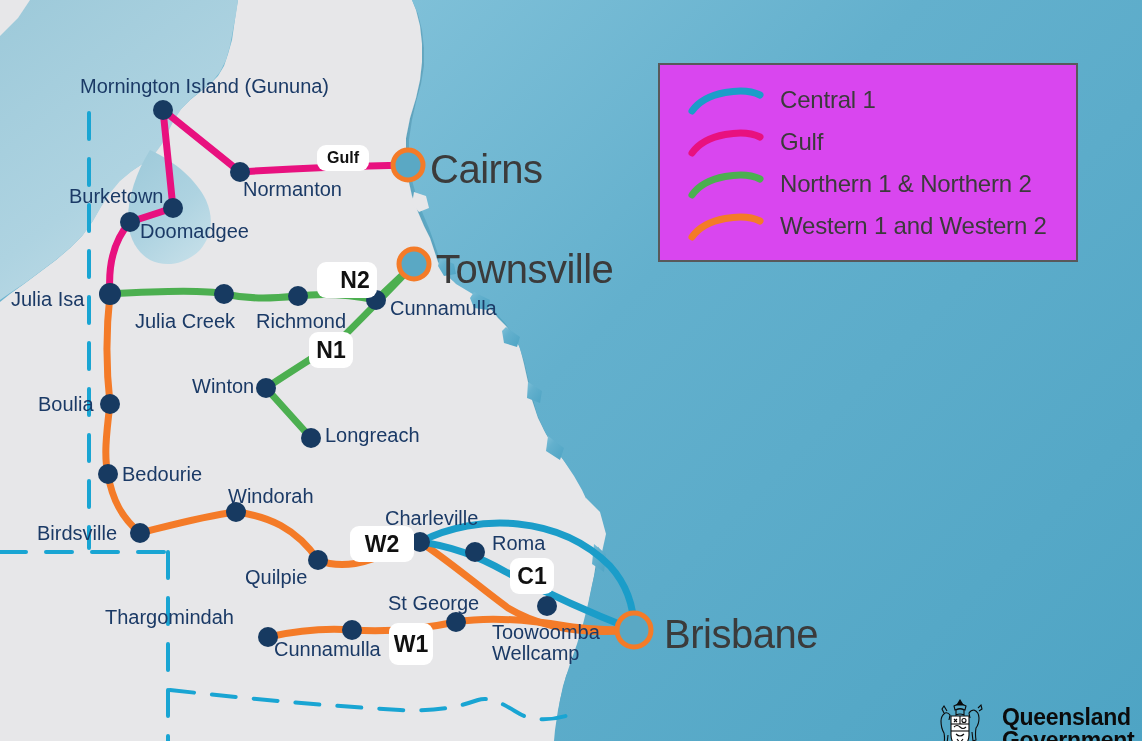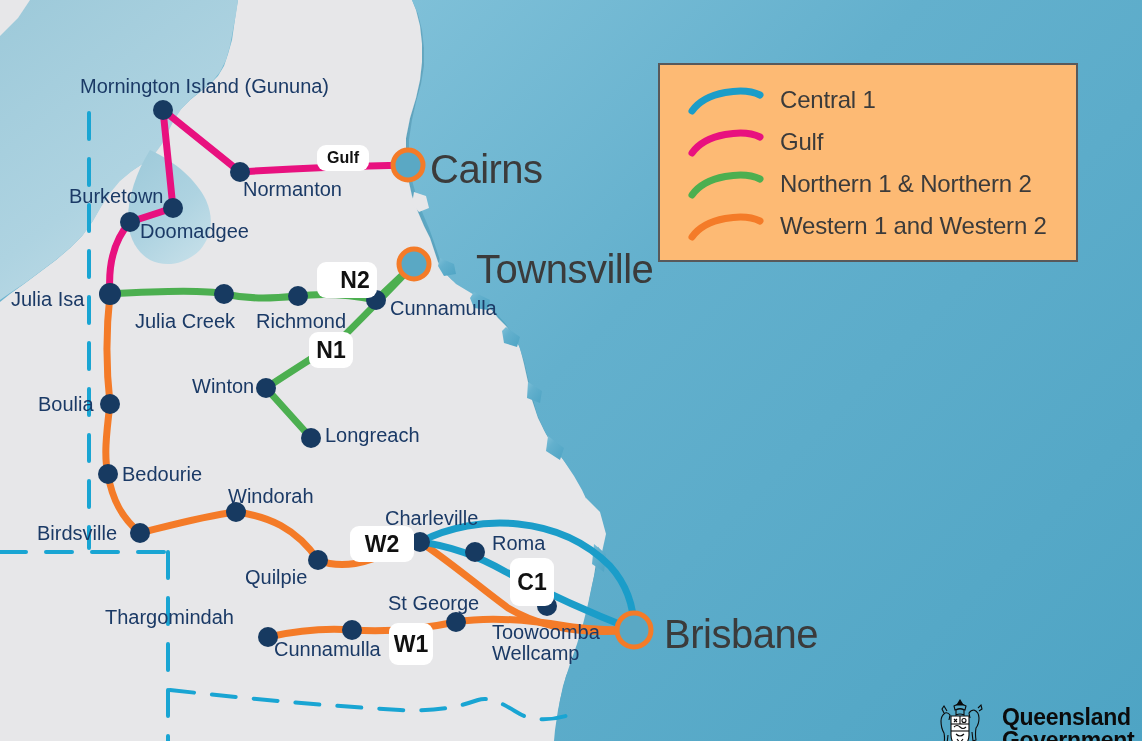--- a/index.html
+++ b/index.html
@@ -4,21 +4,21 @@
 <style>
   html,body{margin:0;padding:0;background:#ffffff;}
   #root{
     position:relative;width:1142px;height:741px;overflow:hidden;
     font-family:"Liberation Sans", sans-serif;
   }
   #map-svg{position:absolute;left:0;top:0;width:1142px;height:741px;}
 
   .legend-box{
     position:absolute;left:658px;top:63px;width:420px;height:199px;
-    background:#fdba74;border:2px solid #58595b;box-sizing:border-box;
+    background:#d946ef;border:2px solid #58595b;box-sizing:border-box;
     display:flex;flex-direction:column;justify-content:center;
     padding-left:28px;gap:4px;
   }
   .legend-row{display:flex;align-items:center;height:38px;}
   .legend-swatch{width:76px;height:30px;flex:0 0 auto;margin-right:16px;}
   .legend-label{
     font-size:24px;color:#3b3b3b;letter-spacing:-0.2px;white-space:nowrap;
   }
 
   .qg-logo{
@@ -237,21 +237,21 @@
   </div>
   <div class="route-pill pill-lg" style="left:309px;top:332px;width:44px;height:36px;">
     <span>N1</span>
   </div>
   <div class="route-pill pill-lg" style="left:350px;top:526px;width:64px;height:36px;">
     <span>W2</span>
   </div>
   <div class="route-pill pill-lg" style="left:389px;top:623px;width:44px;height:42px;">
     <span>W1</span>
   </div>
-  <div class="route-pill pill-lg" style="left:510px;top:558px;width:44px;height:48px;">
+  <div class="route-pill pill-lg" style="left:510px;top:558px;width:44px;height:36px;">
     <span>C1</span>
   </div>
 
   <div class="city-label" style="left:80px;top:75px;">Mornington Island (Gununa)</div>
   <div class="city-label" style="left:243px;top:178px;">Normanton</div>
   <div class="city-label" style="left:69px;top:185px;">Burketown</div>
   <div class="city-label" style="left:140px;top:220px;">Doomadgee</div>
   <div class="city-label" style="left:11px;top:288px;">Julia Isa</div>
   <div class="city-label" style="left:135px;top:310px;">Julia Creek</div>
   <div class="city-label" style="left:256px;top:310px;">Richmond</div>
@@ -267,21 +267,21 @@
   <div class="city-label" style="left:274px;top:638px;">Cunnamulla</div>
   <div class="city-label" style="left:388px;top:592px;">St George</div>
   <div class="city-label" style="left:385px;top:507px;">Charleville</div>
   <div class="city-label" style="left:492px;top:532px;">Roma</div>
   <div class="city-label two-line" style="left:492px;top:622px;">
     <div>Toowoomba</div>
     <div>Wellcamp</div>
   </div>
 
   <div class="city-label major" style="left:430px;top:147px;">Cairns</div>
-  <div class="city-label major" style="left:436px;top:247px;margin-left:40px;">Townsville</div>
+  <div class="city-label major" style="left:436px;top:247px;">Townsville</div>
   <div class="city-label major" style="left:664px;top:612px;">Brisbane</div>
 
   <div class="legend-box">
     <div class="legend-row">
       <svg class="legend-swatch" viewBox="0 0 76 30">
         <path d="M 4,26 C 18,6 56,2 72,10" fill="none" stroke="#1b9dc9" stroke-width="7" stroke-linecap="round"></path>
       </svg>
       <span class="legend-label">Central 1</span>
     </div>
     <div class="legend-row">

